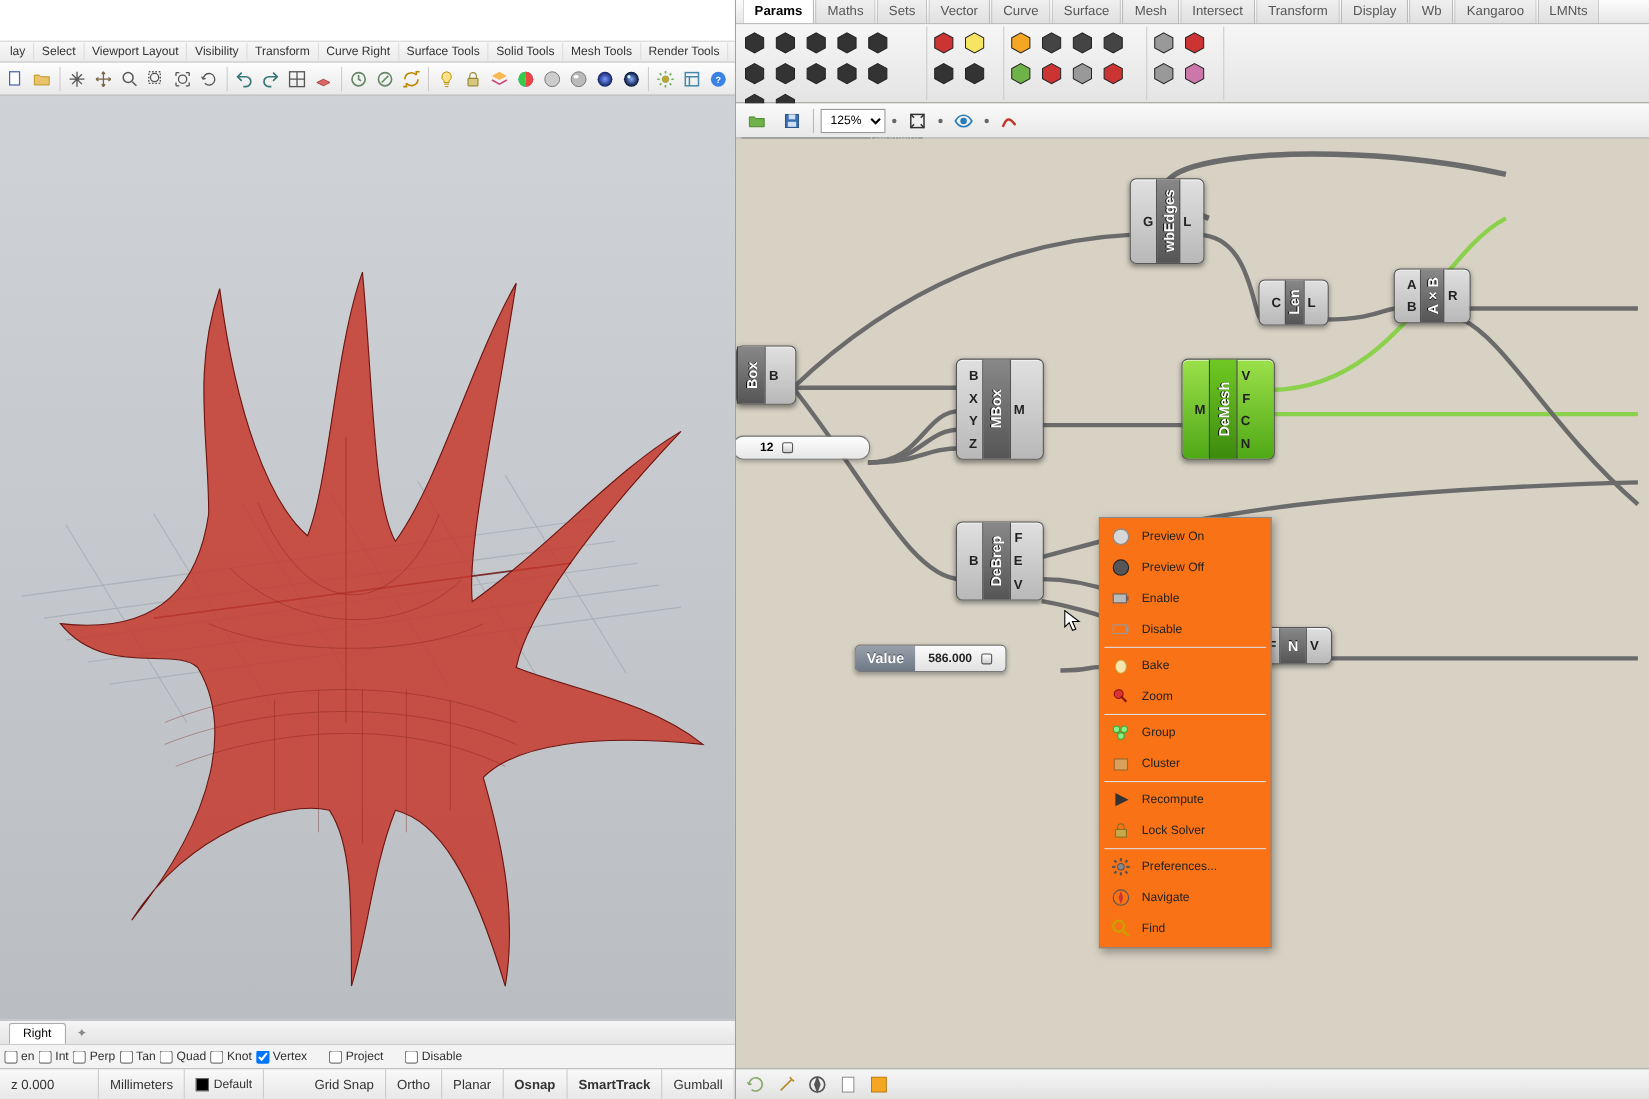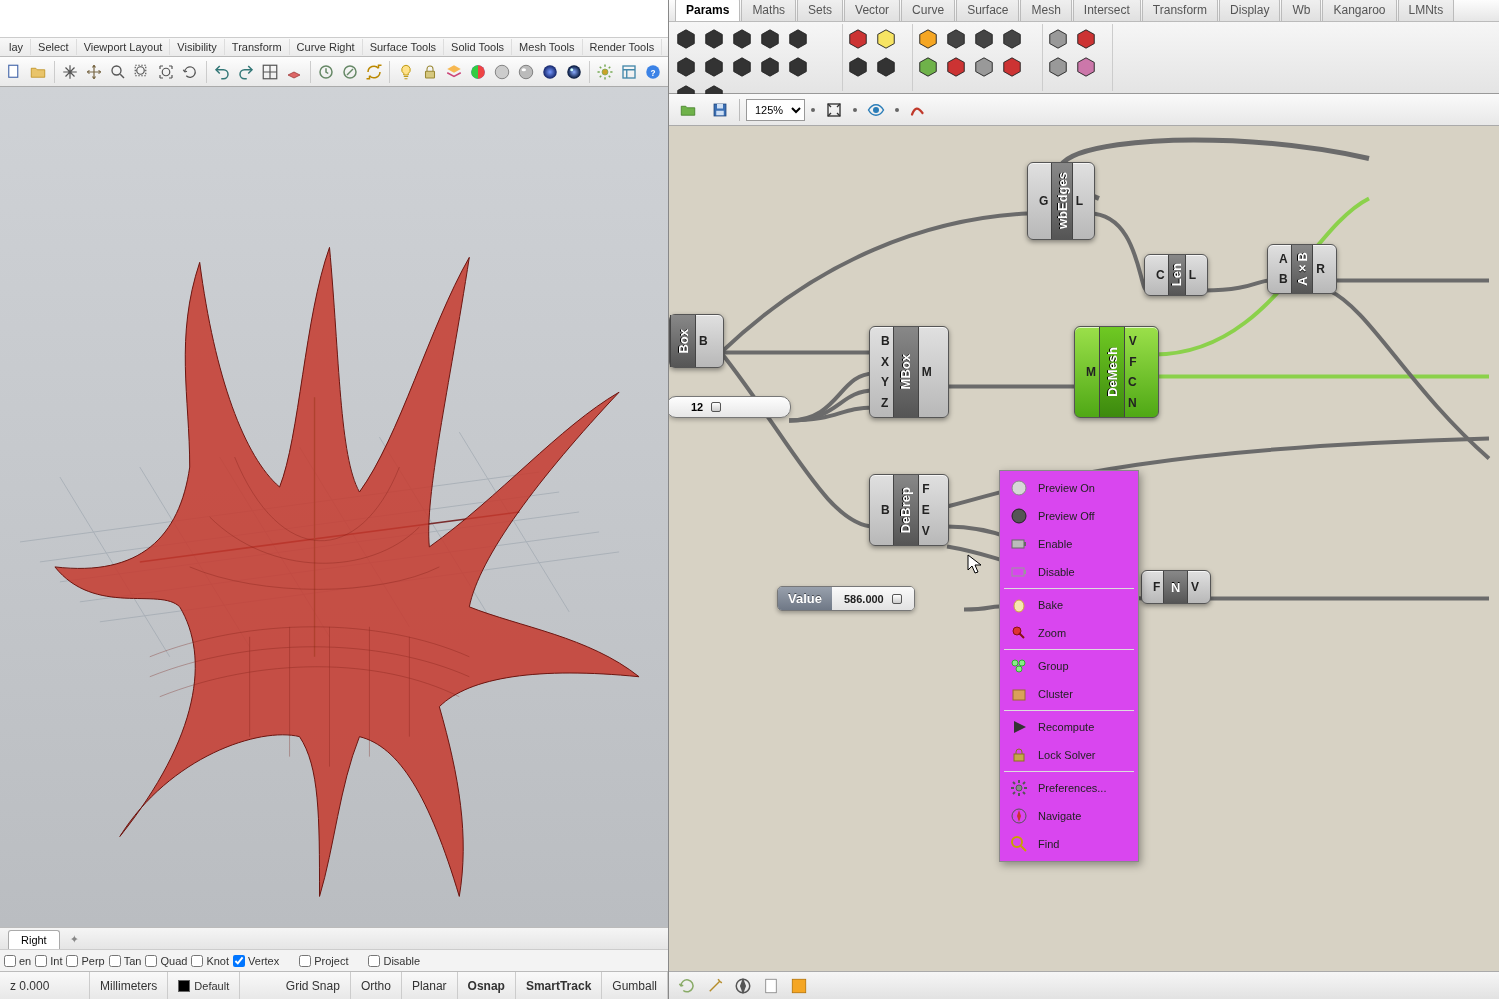--- a/index.html
+++ b/index.html
@@ -66,21 +66,21 @@
 
 .slider{position:absolute;display:flex;border:1px solid #777;border-radius:5px;overflow:hidden;box-shadow:0 2px 4px rgba(0,0,0,.3)}
 .slider .lab{background:linear-gradient(#98a0ac,#6f7886);color:#fff;padding:4px 10px;font-size:13px;font-weight:700;text-shadow:0 -1px 0 rgba(0,0,0,.5)}
 .slider .val{background:linear-gradient(#fafafa,#e2e2e2);padding:4px 12px;font-size:13px;color:#222;font-weight:600;display:flex;align-items:center;gap:8px}
 .slider .knob{width:10px;height:10px;border:1px solid #555;border-radius:2px;background:linear-gradient(#fff,#ccc)}
 
 .panel-num{position:absolute;border:1px solid #777;border-radius:10px;background:linear-gradient(#fefefe,#e6e6e6);padding:4px 18px 4px 24px;font-size:13px;font-weight:600;display:flex;align-items:center;gap:8px;box-shadow:0 2px 4px rgba(0,0,0,.25)}
 .panel-num .knob{width:10px;height:10px;border:1px solid #555;border-radius:2px;background:linear-gradient(#fff,#ccc)}
 
 
-.ctx{position:absolute;width:140px;background:#d946ef;border:1px solid #888;box-shadow:2px 3px 8px rgba(0,0,0,.35);padding:3px 0;z-index:50}
+.ctx{position:absolute;width:157px;background:#f97316;border:1px solid #888;box-shadow:2px 3px 8px rgba(0,0,0,.35);padding:3px 0;z-index:50}
 .ctx .item{display:flex;align-items:center;gap:10px;padding:5px 10px;color:#222;font-size:13px}
 .ctx .ico{width:18px;height:18px;display:flex;align-items:center;justify-content:center}
 .ctx hr{border:none;border-top:1px solid #ddd;margin:2px 4px}
 
 .gh .bottombar{height:28px;background:linear-gradient(#f6f6f6,#e2e2e2);border-top:1px solid #aaa;display:flex;align-items:center;padding:0 6px;gap:4px}
 
 .cursor{position:absolute;width:16px;height:22px;pointer-events:none;z-index:60}
 </style>
 </head>
 <body>

